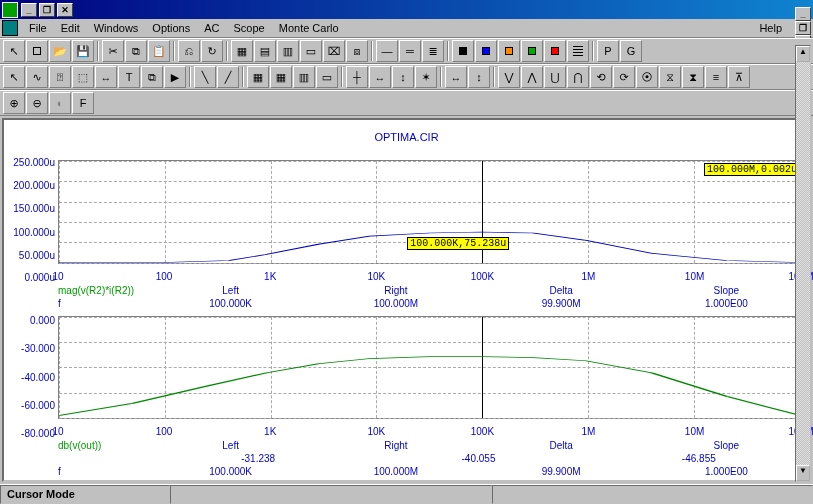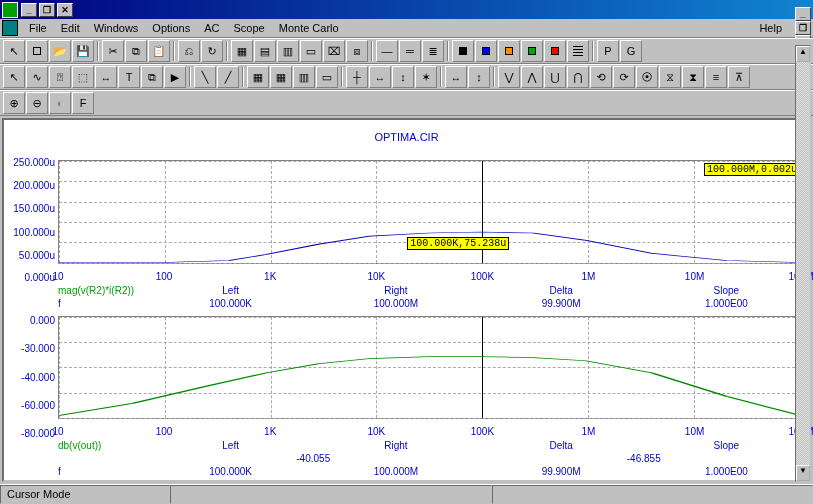--- a/index.html
+++ b/index.html
@@ -166,21 +166,21 @@
     display: flex;
     border-top: 1px solid #fff;
   }
   .statusbar .cell {
     border: 1px inset #c0c0c0;
     flex: 1;
     padding: 2px 6px;
     font-size: 11px;
     background: #c0c0c0;
   }
-  .statusbar .cell:first-child { flex: 0 0 170px; }
+  .statusbar .cell:first-child { flex: 0 0 170px; font-weight: bold; }
   .scrollbar-v {
     width: 16px;
     background: #c0c0c0;
     border: 1px inset #c0c0c0;
     position: absolute;
     right: 2px;
     top: 45px;
     bottom: 22px;
     display: flex;
     flex-direction: column;
@@ -439,20 +439,21 @@
   </div>
   <div class="readout">
     <div class="label">db(v(out))</div>
     <div class="cell hdr">Left</div>
     <div class="cell hdr">Right</div>
     <div class="cell hdr">Delta</div>
     <div class="cell hdr">Slope</div>
   </div>
   <div class="readout">
     <div class="label"></div>
+    <div class="cell">-31.238</div>
     <div class="cell">-40.055</div>
     <div class="cell">-46.855</div>
   </div>
   <div class="readout" style="padding-bottom:3px">
     <div class="label" style="color:#0000cc">f</div>
     <div class="cell">100.000K</div>
     <div class="cell">100.000M</div>
     <div class="cell">99.900M</div>
     <div class="cell">1.000E00</div>
   </div>

